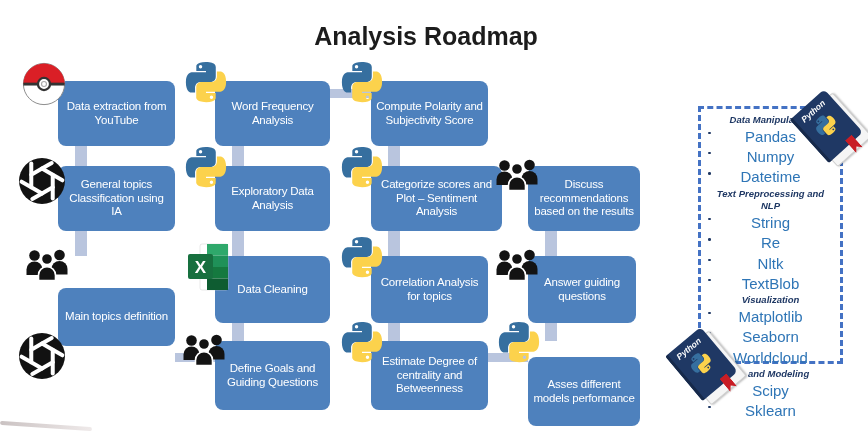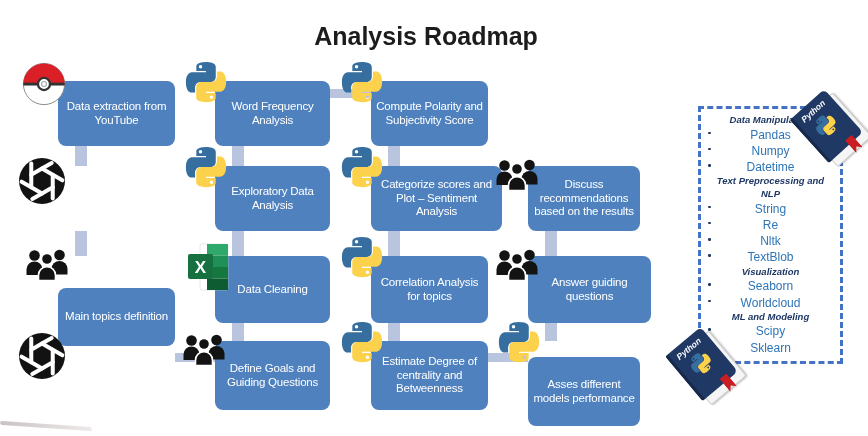--- a/index.html
+++ b/index.html
@@ -11,21 +11,21 @@
   .box{position:absolute;background:var(--box-color,#4e81bd);border-radius:8px;
        display:flex;align-items:center;justify-content:center;text-align:center;
        color:#fff;font-size:11.5px;line-height:1.17;letter-spacing:-0.2px;
        padding:12px 5px;box-sizing:border-box;z-index:2;}
   .icon{position:absolute;z-index:3;line-height:0;}
   .conn{position:absolute;background:var(--conn-color,#b9c5de);z-index:1;}
   .legend{position:absolute;left:698px;top:106px;width:145px;height:258px;
           border:3px dashed var(--panel-border,#4472c4);box-sizing:border-box;padding-top:5px;z-index:4;}
   .legend-header{position:relative;text-align:center;font-size:9.5px;font-weight:700;font-style:italic;
                  color:var(--header-color,#1f3864);line-height:1.32;max-width:118px;margin:0 auto;}
-  .legend-item{position:relative;text-align:center;font-size:12px;
+  .legend-item{position:relative;text-align:center;font-size:15px;
                color:var(--item-color,#2e75b6);line-height:1.36;}
   .legend-item .dot{position:absolute;left:-9px;top:5px;width:2.5px;height:2.5px;border-radius:50%;
                     background:var(--header-color,#1f3864);}
   .book{position:absolute;width:50px;height:64px;z-index:6;}
   .book-pages{position:absolute;left:4px;top:8px;width:44px;height:57px;background:#f5f5f5;
               border:1px solid #cfcfcf;border-radius:2px;box-shadow:1px 1px 2px rgba(0,0,0,.25);}
   .book-cover{position:absolute;left:0;top:0;width:46px;height:58px;background:var(--book-color,#1f3864);
               border-radius:2px 5px 5px 2px;box-shadow:inset 3px 0 0 #16294a;
               display:flex;flex-direction:column;align-items:center;}
   .book-title{color:#fff;font-size:8.5px;font-weight:700;font-style:italic;margin-top:4px;}
@@ -58,20 +58,23 @@
       <div class="box" style="left: 58px; top: 81px; width: 117px; height: 65px;">
         <span>Data extraction from YouTube</span>
       </div>
       <div class="icon" style="left: 21px; top: 61px;"><svg width="46" height="46" viewBox="0 0 48 48">
     <circle cx="24" cy="24" r="21.5" fill="#fff" stroke="#888" stroke-width="1"></circle>
     <path d="M2.5 24a21.5 21.5 0 0 1 43 0z" fill="#da1f26"></path>
     <rect x="2.5" y="22.6" width="43" height="3" fill="#333"></rect>
     <circle cx="24" cy="24" r="6.3" fill="#fff" stroke="#333" stroke-width="2.4"></circle>
     <circle cx="24" cy="24" r="2.6" fill="#fff" stroke="#aaa" stroke-width="1.2"></circle>
    </svg></div>
+      <div class="box" style="left: 58px; top: 166px; width: 117px; height: 65px;">
+        <span>General topics Classification using IA</span>
+      </div>
       <div class="icon" style="left: 18px; top: 157px;"><svg width="48" height="48" viewBox="0 0 48 48">
     <circle cx="24" cy="24" r="23" fill="#121212"></circle>
     <g transform="translate(24 24) scale(1.18) translate(-24 -24)" stroke="#fff" stroke-width="3.4" stroke-linecap="round" stroke-linejoin="round" fill="none">
       <path d="M33.1 18.75 24 13.5l-9.1 5.25v10.5L24 34.5l9.1-5.25z"></path>
       <path d="M24 13.5l8.2-4.7"></path>
             <path d="M14.9 18.75v-9.5"></path>
             <path d="M14.9 29.25l-8.2-4.65"></path>
       <path d="M24 34.5l-8.2 4.7"></path>
             <path d="M33.1 29.25v9.5"></path>
             <path d="M33.1 18.75l8.2 4.7"></path>
@@ -176,21 +179,21 @@
       <div class="icon" style="left: 495px; top: 159px;"><svg width="44" height="32" viewBox="0 0 44 32" fill="#131313">
     <circle cx="9.5" cy="6.5" r="5.3"></circle>
     <path d="M1.5 26v-5.5a8 8 0 0 1 16 0V26z"></path>
     <circle cx="34.5" cy="6" r="5.3"></circle>
     <path d="M26.5 25.5V20a8 8 0 0 1 16 0v5.5z"></path>
     <g stroke="#fff" stroke-width="1.6">
       <circle cx="22" cy="10" r="5.6"></circle>
       <path d="M13.5 31.5v-5.3a8.5 8.5 0 0 1 17 0v5.3z"></path>
     </g>
    </svg></div>
-      <div class="box" style="left: 528px; top: 256px; width: 123px; height: 67px;">
+      <div class="box" style="left: 528px; top: 256px; width: 108px; height: 67px;">
         <span>Answer guiding questions</span>
       </div>
       <div class="icon" style="left: 495px; top: 249px;"><svg width="44" height="32" viewBox="0 0 44 32" fill="#131313">
     <circle cx="9.5" cy="6.5" r="5.3"></circle>
     <path d="M1.5 26v-5.5a8 8 0 0 1 16 0V26z"></path>
     <circle cx="34.5" cy="6" r="5.3"></circle>
     <path d="M26.5 25.5V20a8 8 0 0 1 16 0v5.5z"></path>
     <g stroke="#fff" stroke-width="1.6">
       <circle cx="22" cy="10" r="5.6"></circle>
       <path d="M13.5 31.5v-5.3a8.5 8.5 0 0 1 17 0v5.3z"></path>
@@ -210,20 +213,21 @@
         <div class="legend-header">Data Manipulation</div>
         <div class="legend-item"><span class="dot" style="position: absolute; left: 7px;"></span><span>Pandas</span></div>
         <div class="legend-item"><span class="dot" style="position: absolute; left: 7px;"></span><span>Numpy</span></div>
         <div class="legend-item"><span class="dot" style="position: absolute; left: 7px;"></span><span>Datetime</span></div>
         <div class="legend-header">Text Preprocessing and NLP</div>
         <div class="legend-item"><span class="dot" style="position: absolute; left: 7px;"></span><span>String</span></div>
         <div class="legend-item"><span class="dot" style="position: absolute; left: 7px;"></span><span>Re</span></div>
         <div class="legend-item"><span class="dot" style="position: absolute; left: 7px;"></span><span>Nltk</span></div>
         <div class="legend-item"><span class="dot" style="position: absolute; left: 7px;"></span><span>TextBlob</span></div>
         <div class="legend-header">Visualization</div>
+        <div class="legend-item"><span class="dot" style="position: absolute; left: 7px;"></span><span>Matplotlib</span></div>
         <div class="legend-item"><span class="dot" style="position: absolute; left: 7px;"></span><span>Seaborn</span></div>
         <div class="legend-item"><span class="dot" style="position: absolute; left: 7px;"></span><span>Worldcloud</span></div>
         <div class="legend-header">ML and Modeling</div>
         <div class="legend-item"><span class="dot" style="position: absolute; left: 7px;"></span><span>Scipy</span></div>
         <div class="legend-item"><span class="dot" style="position: absolute; left: 7px;"></span><span>Sklearn</span></div>
       </div>
   </div>
 
   <div class="book" style="left:805px;top:95px;transform:rotate(-42deg)">
     <div class="book-pages"></div>

